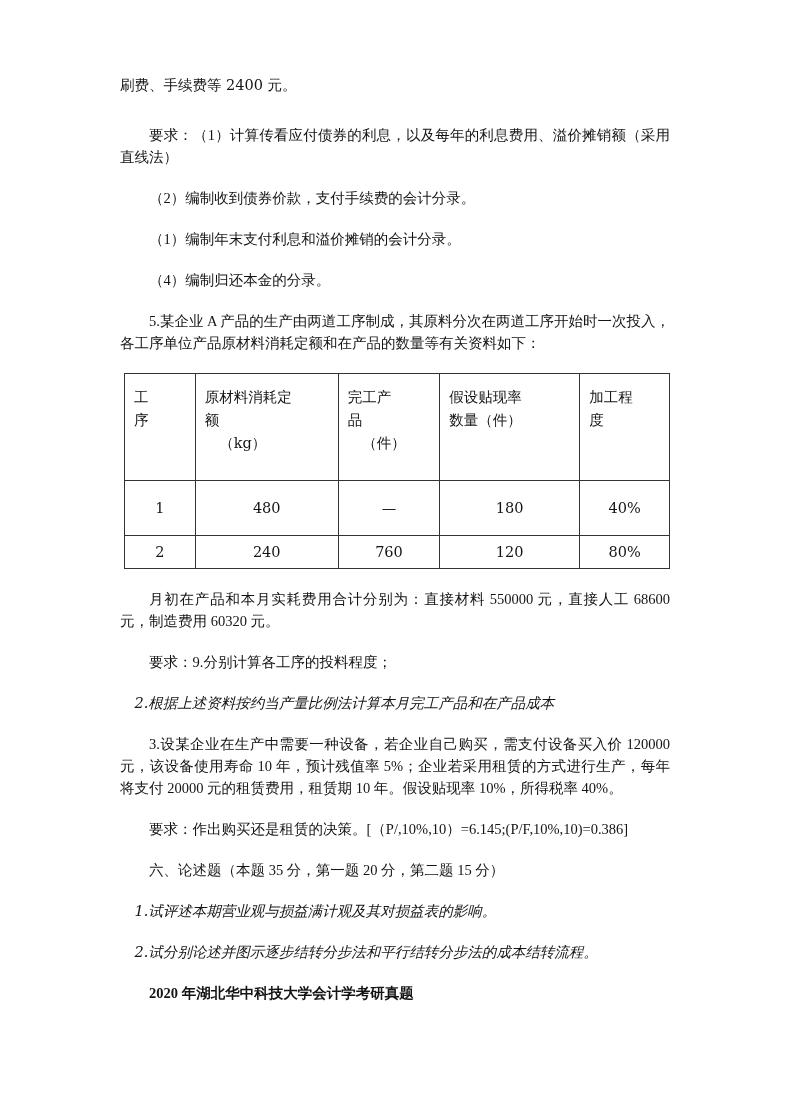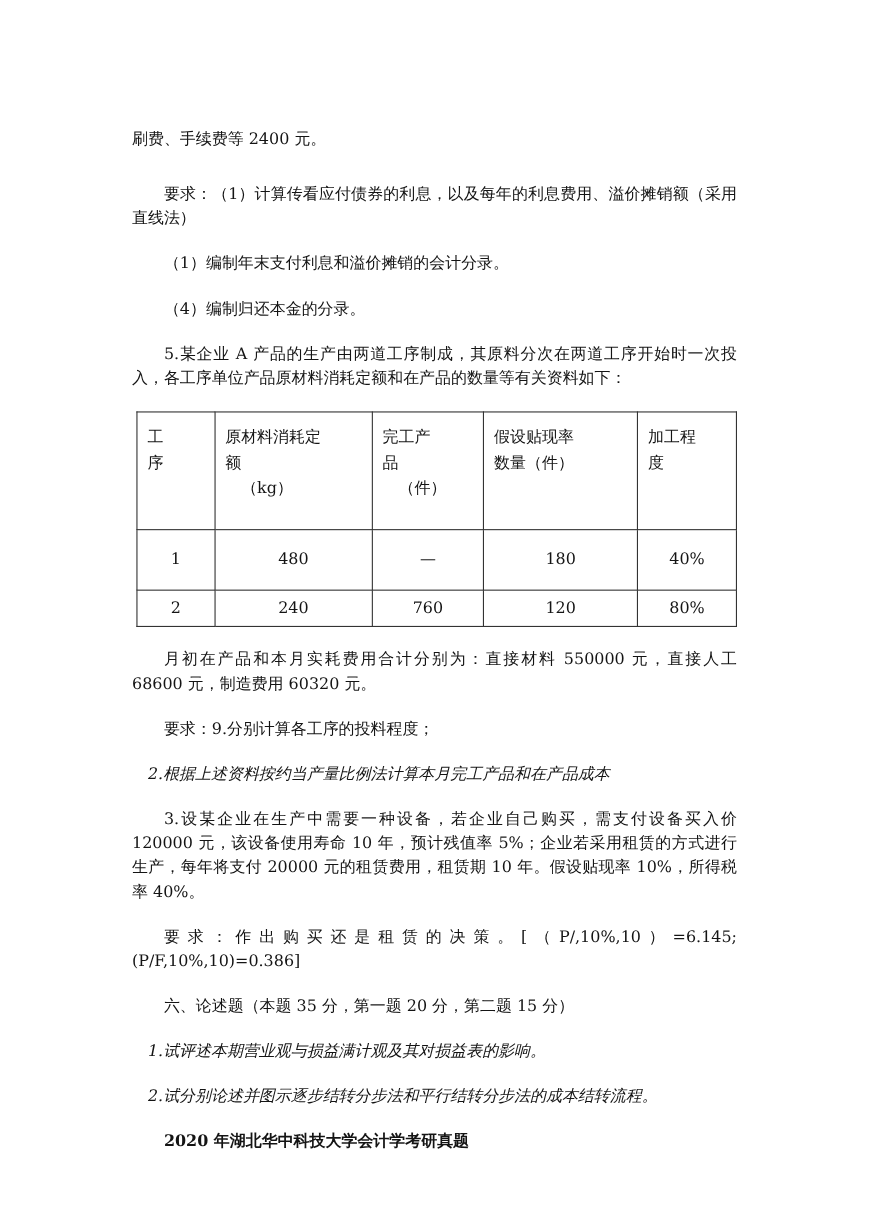--- a/index.html
+++ b/index.html
@@ -5,32 +5,32 @@
   html, body { margin: 0; padding: 0; }
   body {
     width: 790px;
     height: 1119px;
     background: #ffffff;
     overflow: hidden;
     font-family: "DejaVu Serif", "Liberation Serif", serif;
     color: #141414;
   }
   .page {
-    padding: 116px 120px 0 120px;
+    padding: 74px 120px 0 120px;
     width: 550px;
   }
   p.para {
     margin: 19px 0;
     font-size: 14.5px;
     line-height: 22px;
     text-align: justify;
   }
   p.first { margin-top: 0; margin-bottom: 28px; }
   .indent-1 { text-indent: 1em; font-style: italic; }
-  .indent-2 { text-indent: 2em; }
+  .indent-2 { text-indent: 2em; font-family: Liberation Serif, serif; }
   .bold { font-weight: bold; }
 
   table.data {
     border-collapse: collapse;
     table-layout: fixed;
     margin: 2px 0 10px 4px;
   }
   table.data th, table.data td {
     border: 1px solid #333;
     font-size: 14.5px;
@@ -58,20 +58,21 @@
   tr.row-1 td { height: 50px; }
   tr.row-2 td { height: 28px; }
 </style>
 </head>
 <body>
 
 <div class="page">
 
   <p class="para first">刷费、手续费等 2400 元。</p>
   <p class="para indent-2">要求：（1）计算传看应付债券的利息，以及每年的利息费用、溢价摊销额（采用直线法）</p>
+  <p class="para indent-2">（2）编制收到债券价款，支付手续费的会计分录。</p>
   <p class="para indent-2">（1）编制年末支付利息和溢价摊销的会计分录。</p>
   <p class="para indent-2">（4）编制归还本金的分录。</p>
   <p class="para indent-2">5.某企业 A 产品的生产由两道工序制成，其原料分次在两道工序开始时一次投入，各工序单位产品原材料消耗定额和在产品的数量等有关资料如下：</p>
 
   <table class="data">
     <tbody>
       <tr class="head">
         <th class="col-1 th-1">工
 序</th>
         <th class="col-2">原材料消耗定

